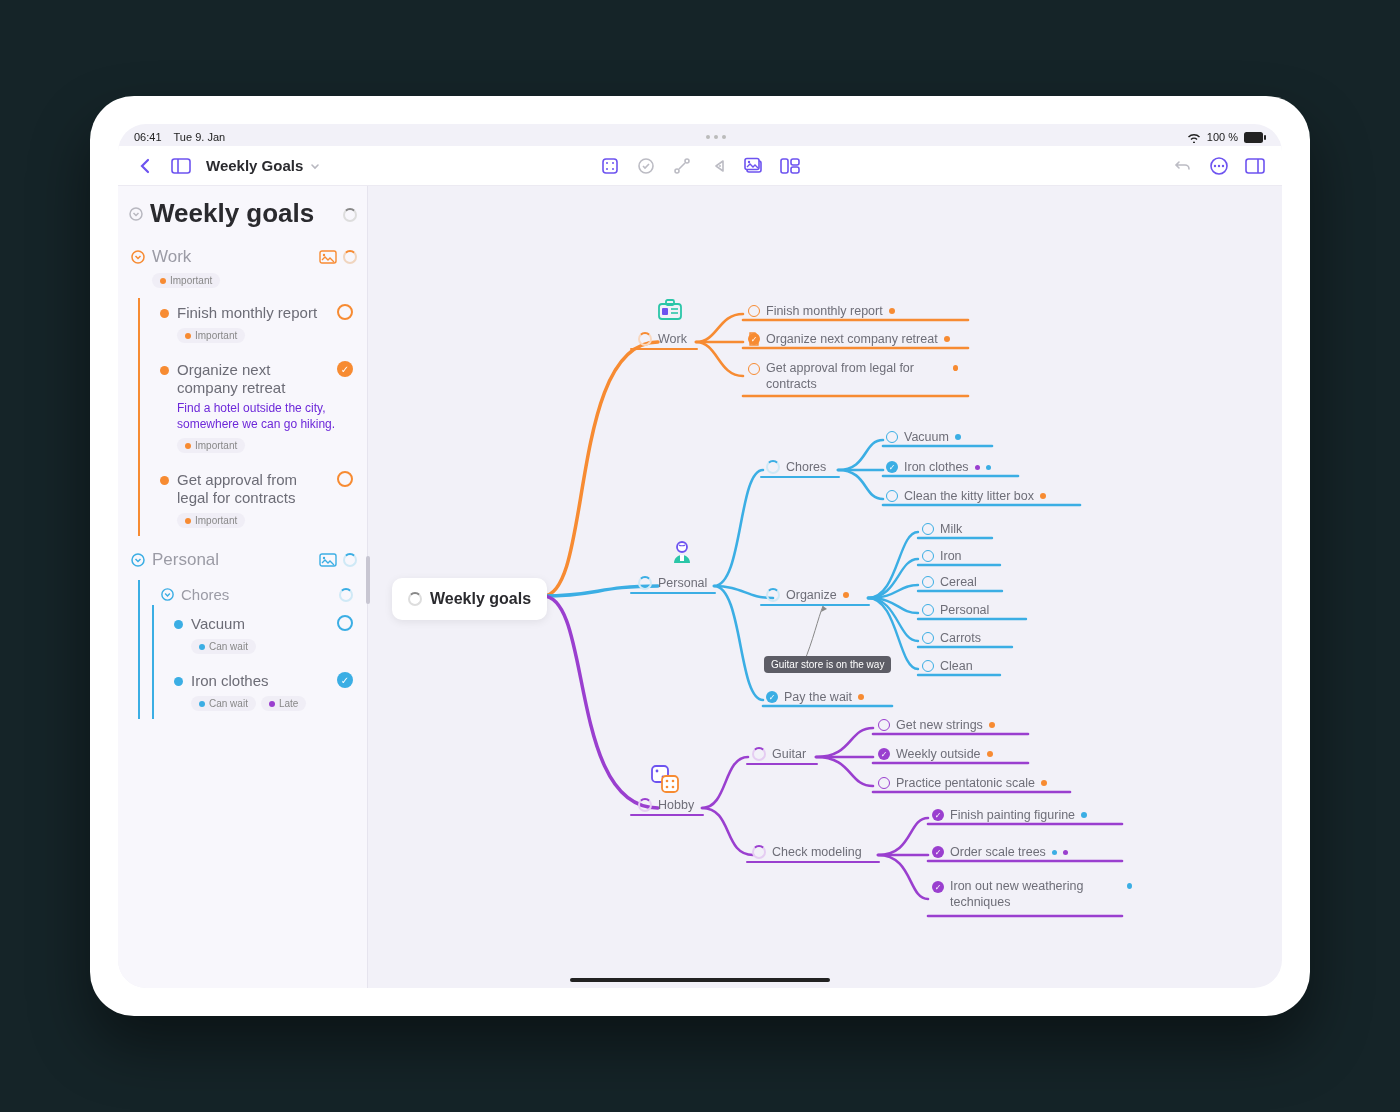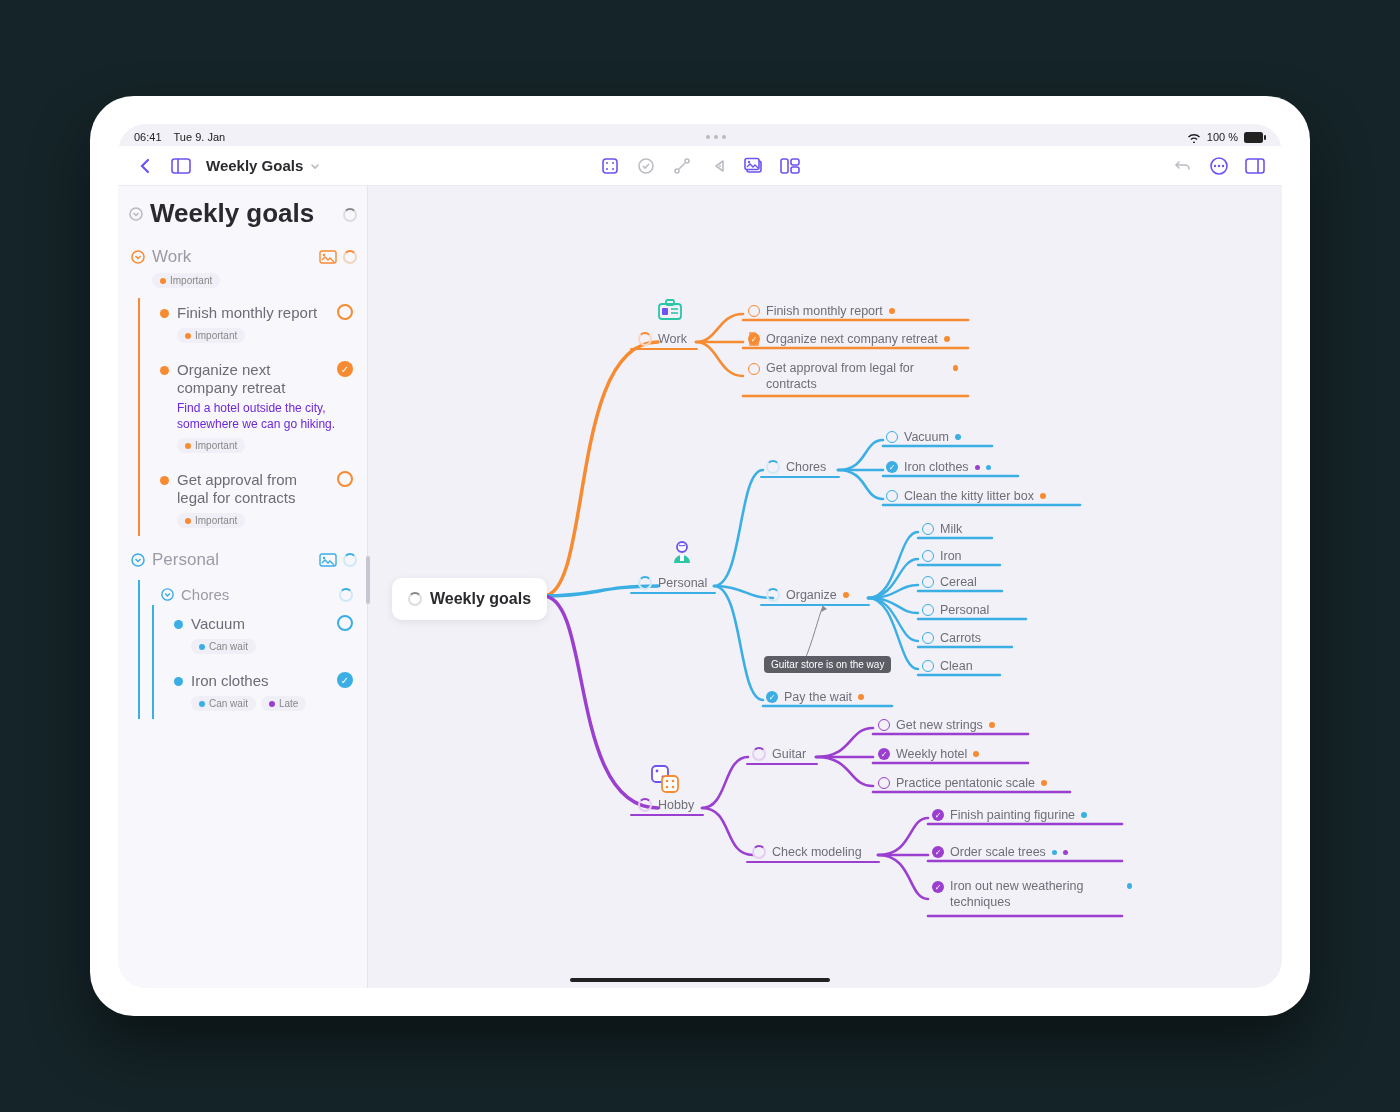--- a/index.html
+++ b/index.html
@@ -563,21 +563,21 @@
             <span class="txt">Guitar</span>
           </div>
      <div class="underline" style="left:378px;top:577px;width:72px;background:var(--purple);"></div>
      <div class="node leaf" style="left:510px;top:532px;">
             <span class="nring" style="border-color:var(--purple)"></span>
             <span class="txt">Get new strings</span>
             <span class="pdot" style="background:var(--orange)"></span>
           </div>
      <div class="node leaf" style="left:510px;top:561px;">
             <span class="ncheck" style="background:var(--purple)">✓</span>
-            <span class="txt">Weekly hotel</span>
+            <span class="txt">Weekly outside</span>
             <span class="pdot" style="background:var(--orange)"></span>
           </div>
      <div class="node leaf" style="left:510px;top:590px;">
             <span class="nring" style="border-color:var(--purple)"></span>
             <span class="txt">Practice pentatonic scale</span>
             <span class="pdot" style="background:var(--orange)"></span>
           </div>
 
      <div class="node" style="left:384px;top:659px;">
             <span class="spin-sm" style="border-color:#e5cdf2;border-top-color:var(--purple);"></span>

